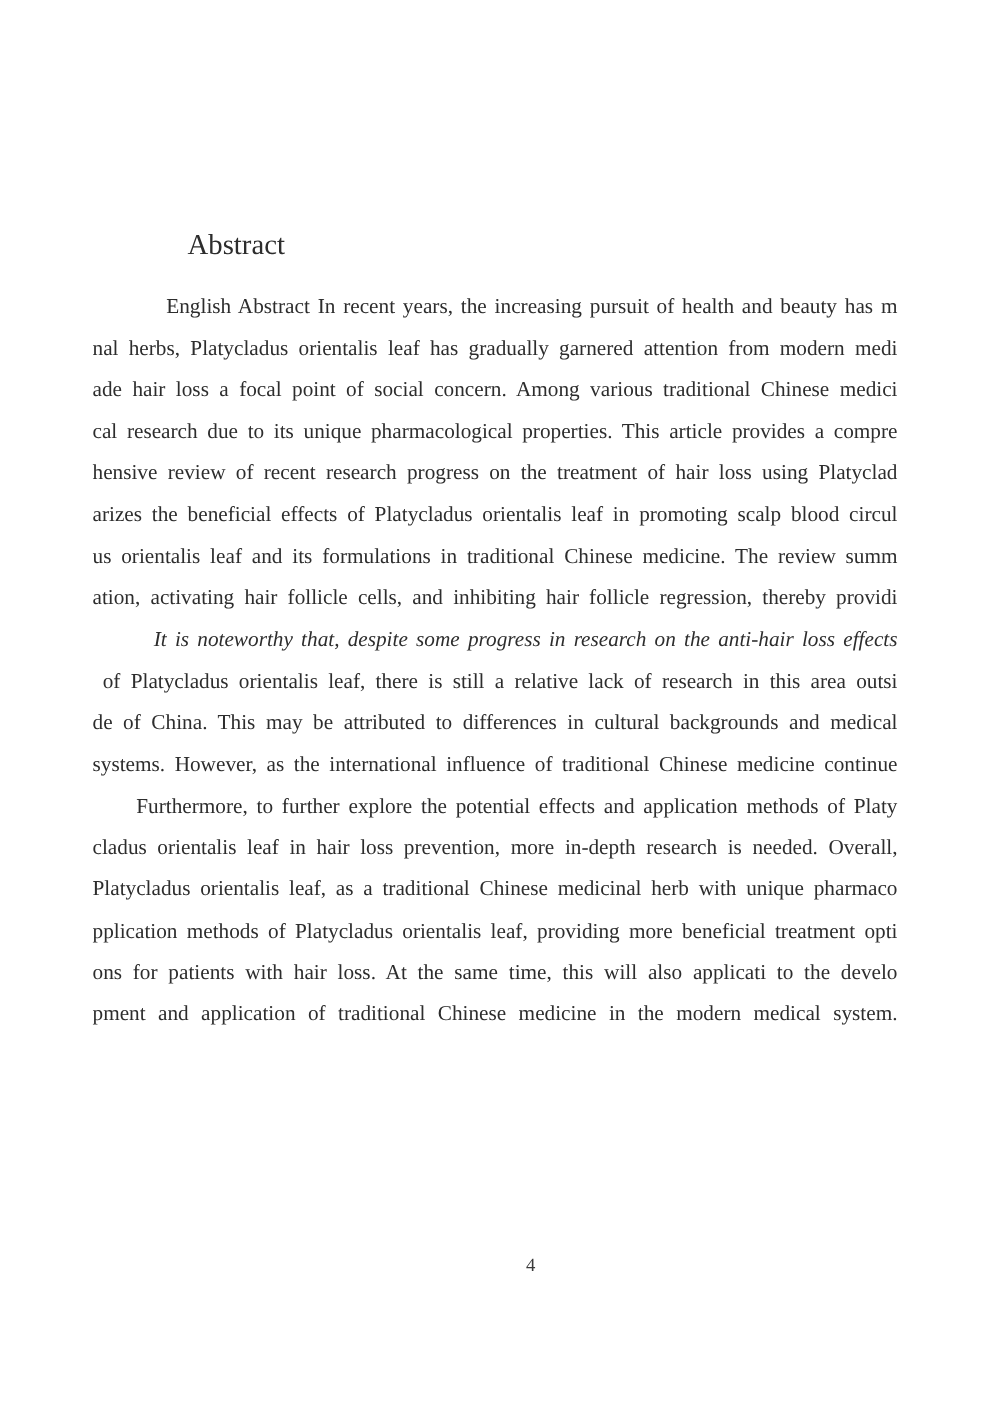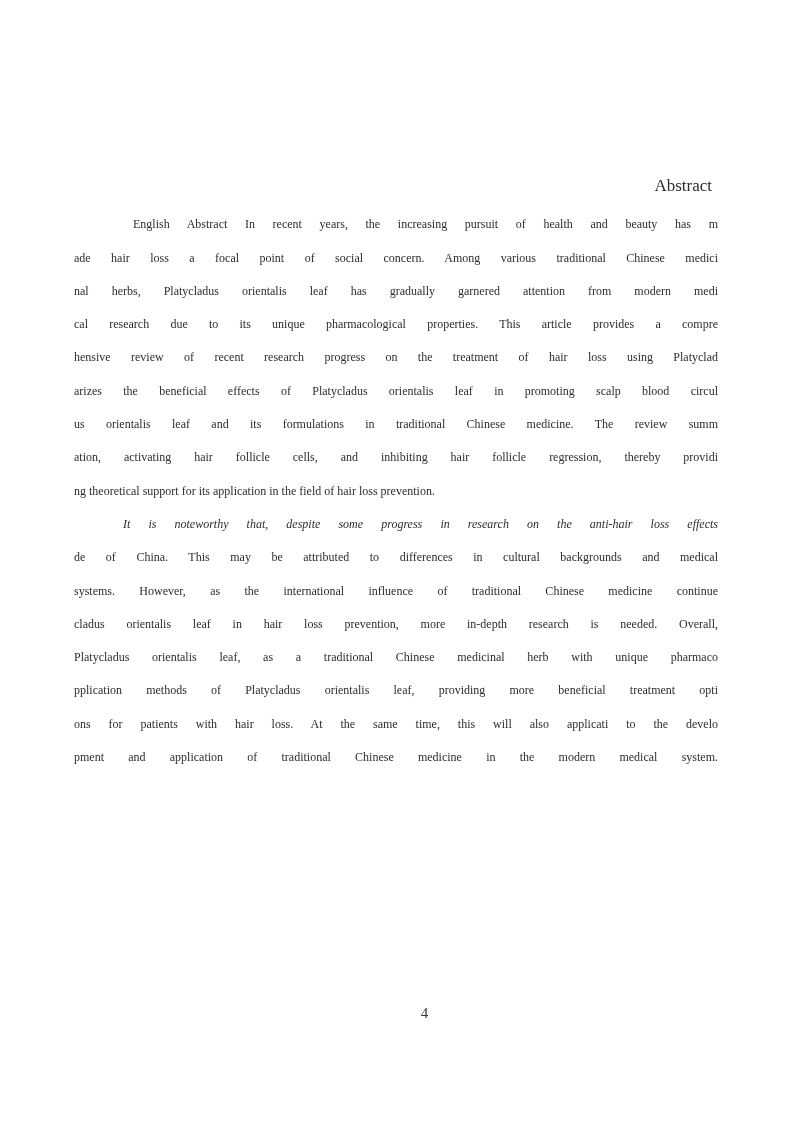--- a/index.html
+++ b/index.html
@@ -20,33 +20,33 @@
     background: #ffffff;
   }
   .content {
     position: absolute;
     left: 74px;
     top: 163px;
     width: 644px;
     color: #2d2d2d;
   }
   .heading {
-    margin: 6px;
-    font-size: 17px;
+    margin: 16px;
+    font-size: 23px;
     font-weight: normal;
     line-height: 33.3px;
     height: 33.3px;
-    text-align: right;
+    text-align: left;
     padding-left: 60px; 
   }
   .paragraph {
     margin: 0;
   }
   .ln {
-    font-size: 12px;
+    font-size: 17px;
     line-height: 33.3px;
     height: 33.3px;
     overflow: hidden;
     text-align: justify;
     text-align-last: justify;
   }
   .ln.end {
     text-align: left;
     text-align-last: auto;
   }
@@ -71,37 +71,38 @@
 </head>
 <body style="background: rgb(255, 255, 255);">
 
 <div class="page">
   <div class="content" style="color: rgb(45, 45, 45);">
 
     <h1 class="heading">Abstract</h1>
 
     <div class="paragraph">
       <div class="ln ind1">English Abstract In recent years, the increasing pursuit of health and beauty has m</div>
+      <div class="ln">nal herbs, Platycladus orientalis leaf has gradually garnered attention from modern medi</div>
       <div class="ln">ade hair loss a focal point of social concern. Among various traditional Chinese medici</div>
-      <div class="ln">nal herbs, Platycladus orientalis leaf has gradually garnered attention from modern medi</div>
       <div class="ln">cal research due to its unique pharmacological properties. This article provides a compre</div>
       <div class="ln">hensive review of recent research progress on the treatment of hair loss using Platyclad</div>
       <div class="ln">arizes the beneficial effects of Platycladus orientalis leaf in promoting scalp blood circul</div>
       <div class="ln">us orientalis leaf and its formulations in traditional Chinese medicine. The review summ</div>
       <div class="ln">ation, activating hair follicle cells, and inhibiting hair follicle regression, thereby providi</div>
-      <div class="ln end">ng theoretical support for its application in the field of hair loss prevention.</div>
     </div>
 
     <div class="paragraph">
       <div class="ln ind2">It is noteworthy that, despite some progress in research on the anti-hair loss effects</div>
+      <div class="ln">&nbsp;of Platycladus orientalis leaf, there is still a relative lack of research in this area outsi</div>
       <div class="ln">de of China. This may be attributed to differences in cultural backgrounds and medical</div>
       <div class="ln">systems. However, as the international influence of traditional Chinese medicine continue</div>
     </div>
 
     <div class="paragraph">
+      <div class="ln ind3">Furthermore, to further explore the potential effects and application methods of Platy</div>
       <div class="ln">cladus orientalis leaf in hair loss prevention, more in-depth research is needed. Overall,</div>
       <div class="ln">Platycladus orientalis leaf, as a traditional Chinese medicinal herb with unique pharmaco</div>
       <div class="ln">pplication methods of Platycladus orientalis leaf, providing more beneficial treatment opti</div>
       <div class="ln">ons for patients with hair loss. At the same time, this will also applicati to the develo</div>
       <div class="ln">pment and application of traditional Chinese medicine in the modern medical system.</div>
     </div>
 
   </div>
 
   <div class="footer">

